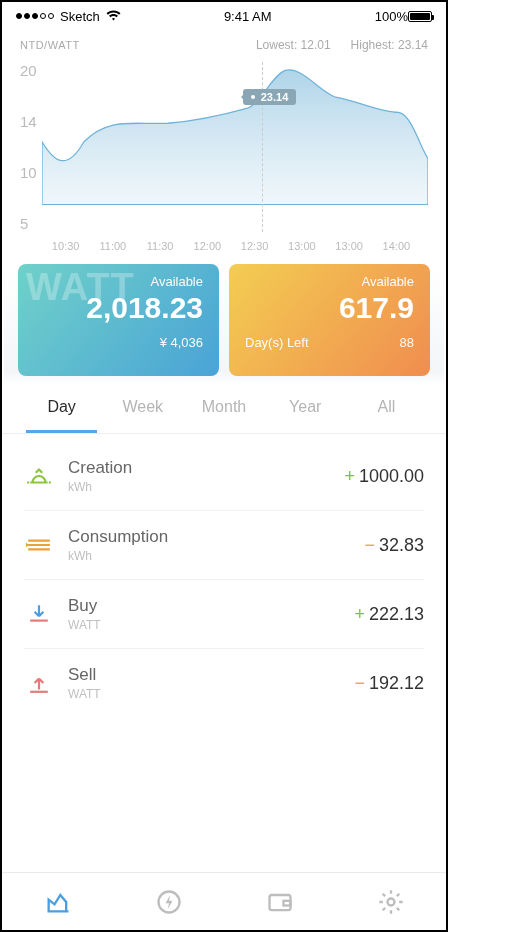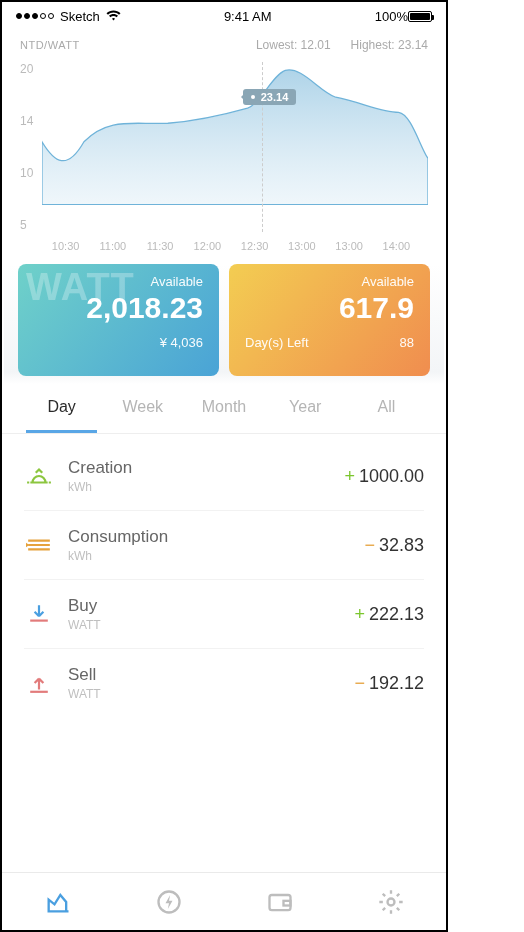--- a/index.html
+++ b/index.html
@@ -25,21 +25,21 @@
   .chevron { margin-left: 2px; font-size: 14px; color: #666; }
   .header-value { margin-left: auto; font-size: 22px; font-weight: 600; color: #7bc62d; display: flex; align-items: center; }
   .header-value .arrow { margin-left: 4px; font-size: 16px; color: #7bc62d; }
 
   
   .chart-wrap { padding: 8px 18px 12px; }
   .chart-header { display: flex; align-items: center; font-size: 12px; color: #aaa; margin-bottom: 10px; }
   .chart-unit { font-size: 11px; letter-spacing: 0.5px; }
   .chart-stats { margin-left: auto; display: flex; gap: 20px; }
   .chart-area { position: relative; height: 190px; display: flex; }
-  .y-axis { display: flex; flex-direction: column; justify-content: space-between; font-size: 12px; color: #bbb; width: 22px; padding-bottom: 20px; }
+  .y-axis { display: flex; flex-direction: column; justify-content: space-between; font-size: 15px; color: #bbb; width: 22px; padding-bottom: 20px; }
   .plot { flex: 1; position: relative; }
   .grid-v { position: absolute; top: 0; bottom: 20px; left: 57%; border-left: 1px dashed #ccc; }
   .callout { position: absolute; left: 52%; top: 14%; background: #8aa6b5; color: #fff; font-size: 11px; font-weight: 600; padding: 2px 8px; border-radius: 3px; display: flex; align-items: center; gap:6px; }
   .callout::before { content: ""; position: absolute; left: -6px; top: 50%; transform: translateY(-50%); border: 4px solid transparent; border-right-color: #8aa6b5; }
   .callout-dot { width:4px; height:4px; border-radius:50%; background:#fff; }
   .area-path { position: absolute; inset: 0 0 20px 0; }
   .x-axis { position: absolute; bottom: 0; left: 0; right: 8px; display: flex; justify-content: space-between; font-size: 11px; color: #bbb; }
   .x-axis span { width: 12.5%; text-align: center; }
 
   

